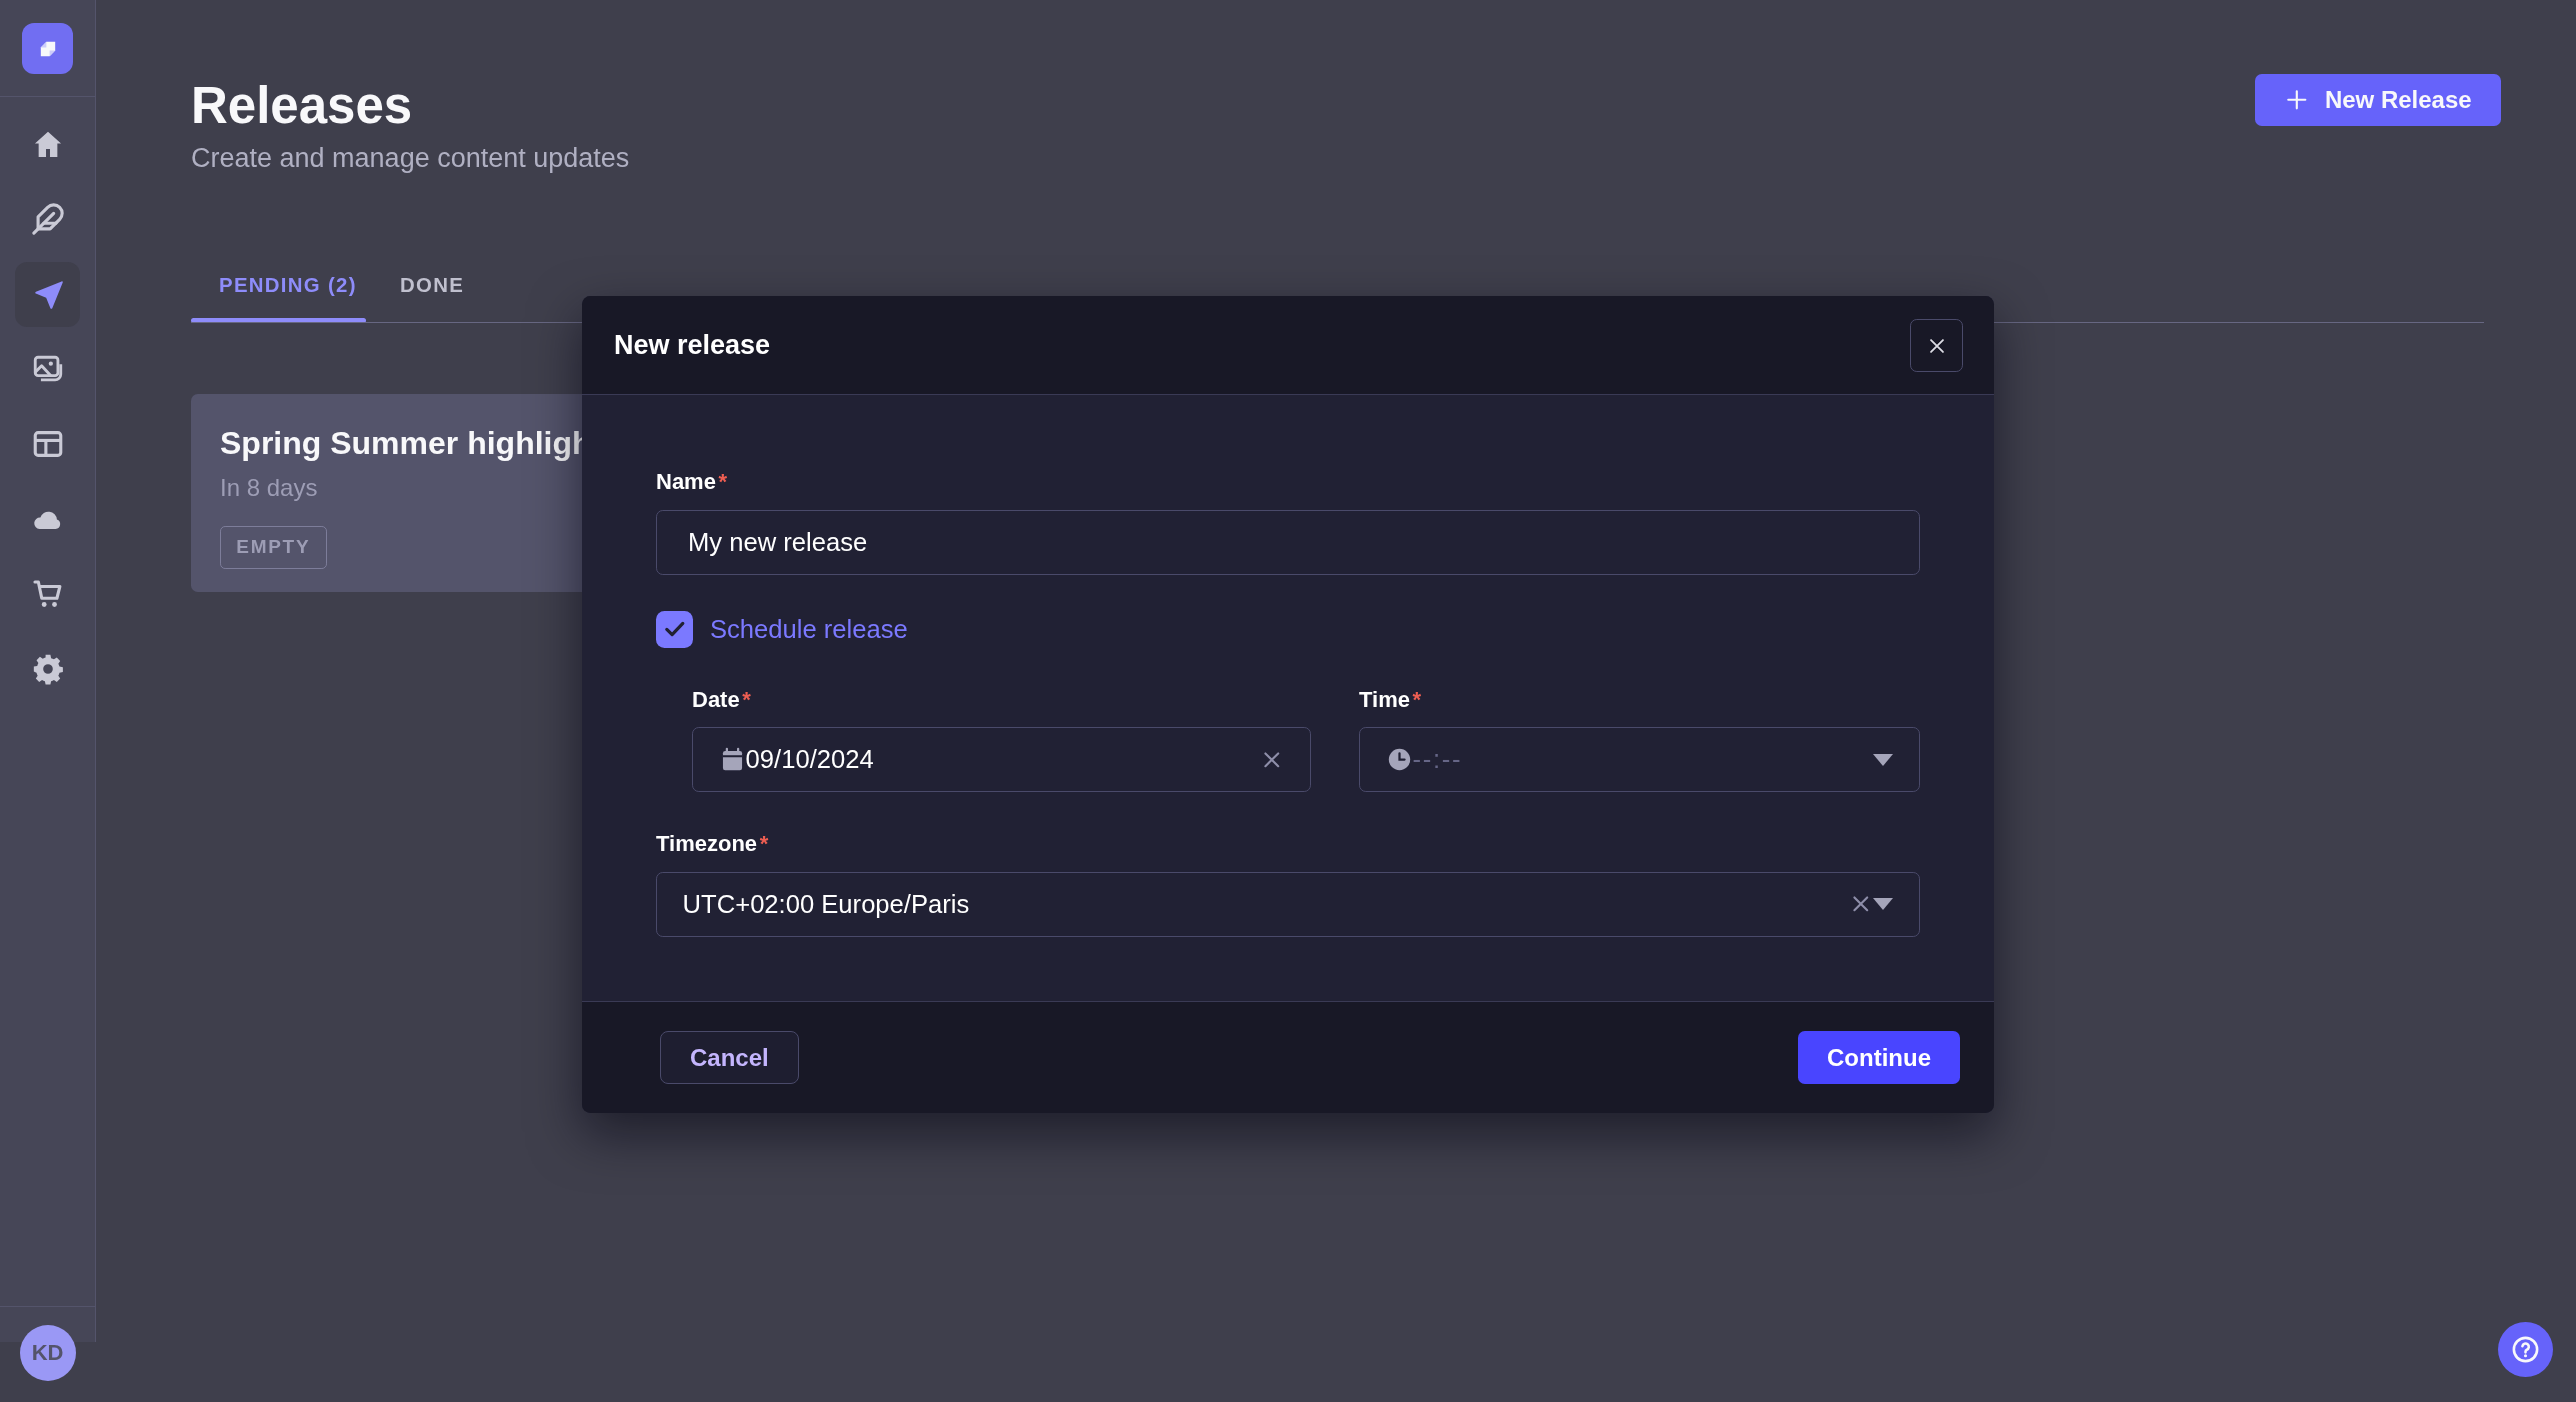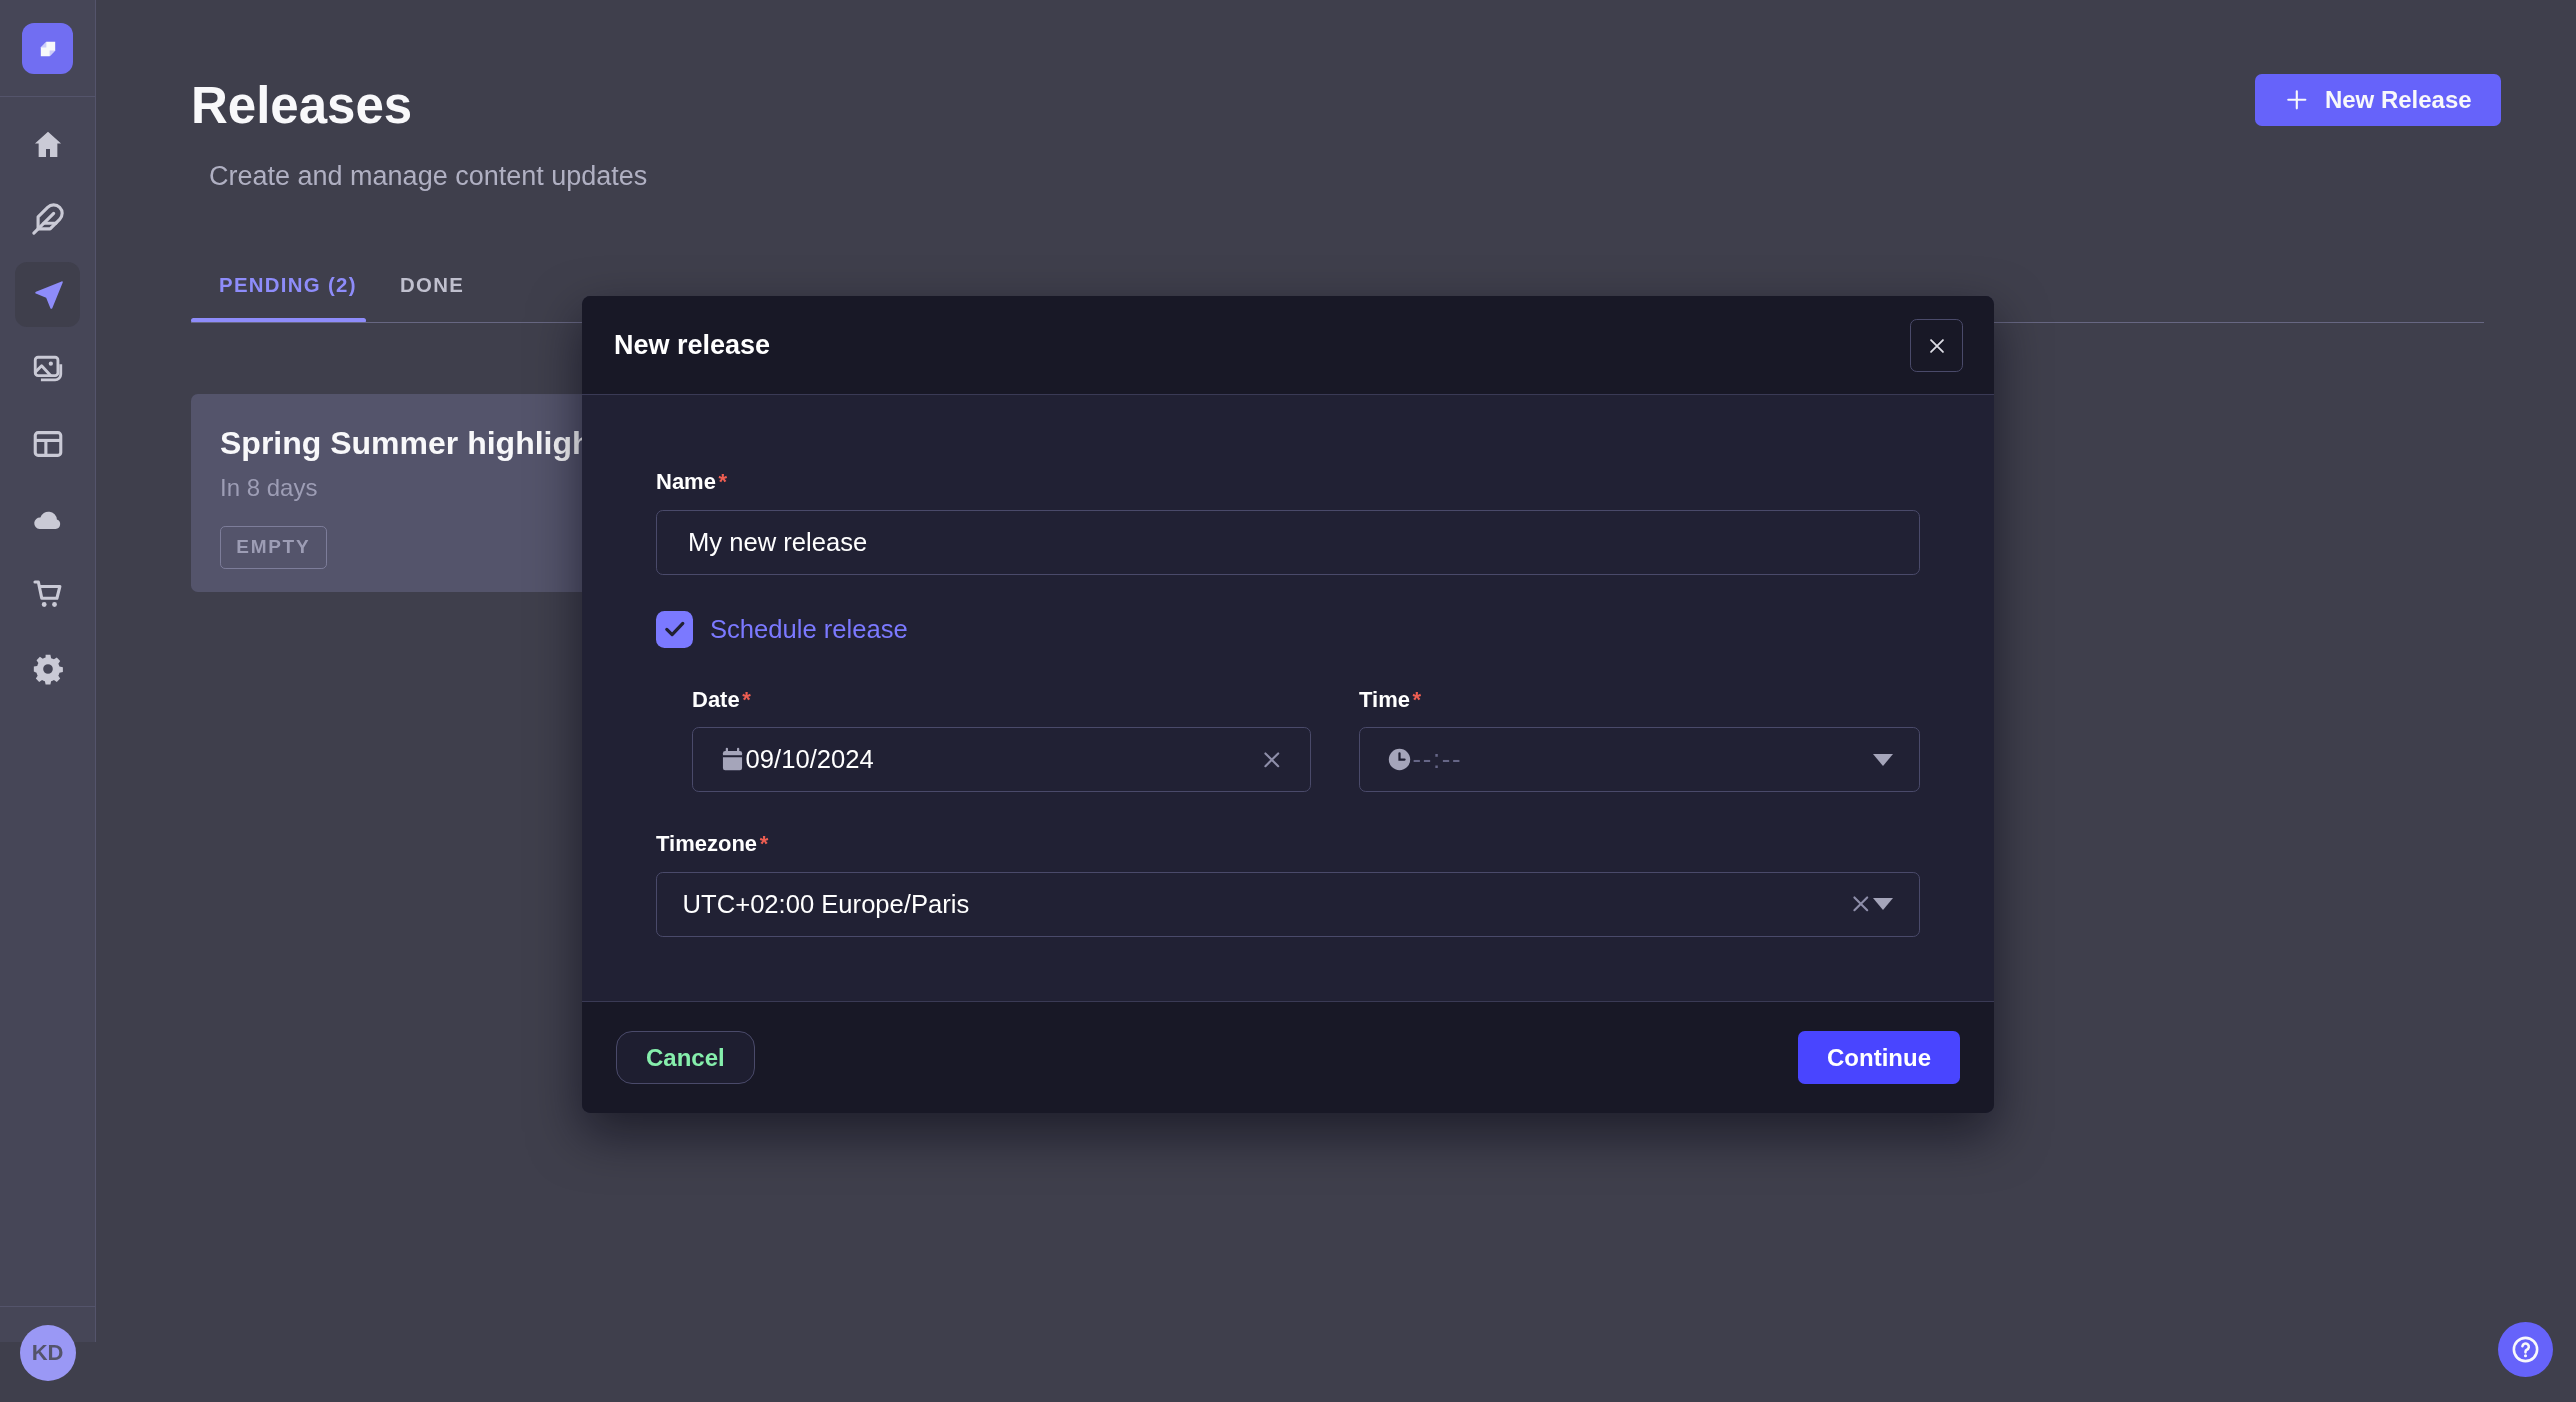--- a/index.html
+++ b/index.html
@@ -13,21 +13,21 @@
   .sidebar{position:absolute;left:0;top:0;width:95px;height:1342px;background:#212134;border-right:0.9px solid #32324d;z-index:1;}
   .logo-btn{position:absolute;left:22px;top:23px;width:51px;height:51px;border-radius:12px;background:#5753f6;display:flex;align-items:center;justify-content:center;}
   .side-divider{position:absolute;left:0;width:95px;height:0.9px;background:#32324d;}
   .nav-item{position:absolute;left:15.3px;width:65px;height:65px;border-radius:12px;display:flex;align-items:center;justify-content:center;color:#c6c6d2;}
   .nav-item.active{background:#181826;color:#7b79ff;}
   .nav-item svg{width:34px;height:34px;}
   .avatar{position:absolute;left:19.6px;top:1325px;width:56px;height:56px;border-radius:50%;background:#8a87f9;color:#32324d;display:flex;align-items:center;justify-content:center;font-size:22px;font-weight:700;}
   
   .main{position:absolute;left:96px;top:0;right:0;bottom:0;z-index:1;}
   .page-title{position:absolute;left:95px;top:78px;margin:0;font-size:51px;line-height:1.1;font-weight:700;color:#ffffff;}
-  .page-subtitle{position:absolute;left:95px;top:143px;margin:18px;font-size:27px;color:#a5a5ba;}
+  .page-subtitle{position:absolute;left:95px;top:143px;margin:0;font-size:27px;color:#a5a5ba;}
   .new-release-btn{position:absolute;left:2159px;top:74px;height:52px;padding:0 29px;border-radius:6.8px;background:#4945ff;border:none;display:flex;align-items:center;gap:15.3px;color:#ffffff;font-size:24px;font-weight:600;font-family:inherit;cursor:pointer;}
   .new-release-btn svg{width:25.6px;height:25.6px;}
   
   .tab{position:absolute;top:273px;margin:0;font-size:20.4px;font-weight:700;letter-spacing:1.3px;background:none;border:none;font-family:Liberation Sans, sans-serif;cursor:pointer;}
   .tab.pending{left:117px;color:#7b79ff;}
   .tab.done{left:298px;color:#b9b9c9;}
   .tab-underline{position:absolute;left:95px;top:318px;width:175px;height:5.1px;background:#7b79ff;border-radius:2.6px;}
   .tab-divider{position:absolute;left:95px;top:322px;width:2293px;height:0.9px;background:#4a4a6a;}
   
   .release-card{position:absolute;left:95px;top:394px;width:477px;height:198px;background:#32324d;border-radius:6.8px;padding:31px 29px;box-sizing:border-box;}
@@ -56,21 +56,21 @@
   .time-col{flex:1;}
   .picker{height:65px;box-sizing:border-box;border:0.9px solid #4a4a6a;border-radius:6.8px;display:flex;align-items:center;padding:0 25.6px;cursor:pointer;}
   .picker .value{font-size:25.6px;color:#ffffff;}
   .picker .placeholder{font-size:25.6px;color:#666687;letter-spacing:1.7px;}
   .picker .spacer{flex:1;}
   .field-icon{width:27px;height:27px;flex:none;color:#a5a5ba;}
   .clear-icon{width:25.6px;height:25.6px;flex:none;color:#8e8ea9;cursor:pointer;}
   .caret{width:0;height:0;border-left:10.2px solid transparent;border-right:10.2px solid transparent;border-top:12.8px solid #a5a5ba;flex:none;cursor:pointer;}
   .tz-group{margin-bottom:0;}
   .modal-footer{position:absolute;left:0;bottom:0;width:100%;height:112px;background:#181826;border-top:0.9px solid #3a3a55;box-sizing:border-box;display:flex;align-items:center;justify-content:space-between;padding:0 34px;}
-  .btn-cancel{height:53px;padding:0 29px;border-radius:16px;border:0.9px solid #4a4a6a;background:#1e1e30;color:#86efac;font-size:24px;font-weight:600;font-family:inherit;cursor:pointer;}
+  .btn-cancel{height:53px;padding:0 29px;border-radius:8px;border:0.9px solid #4a4a6a;background:#1e1e30;color:#c4b5fd;font-size:24px;font-weight:600;font-family:inherit;cursor:pointer;margin-left:44px;}
   .btn-continue{height:53px;padding:0 29px;border-radius:6.8px;border:none;background:#4945ff;color:#ffffff;font-size:24px;font-weight:600;font-family:inherit;cursor:pointer;}
   
   .help-btn{position:absolute;left:2498px;top:1322px;width:55px;height:55px;border-radius:50%;background:#4945ff;border:none;display:flex;align-items:center;justify-content:center;cursor:pointer;z-index:2;color:#ffffff;}
   .help-btn svg{width:31px;height:31px;}
 </style>
 </head>
 <body>
 
 <nav class="sidebar">
   <button class="logo-btn" style="border:none;cursor:pointer;">

